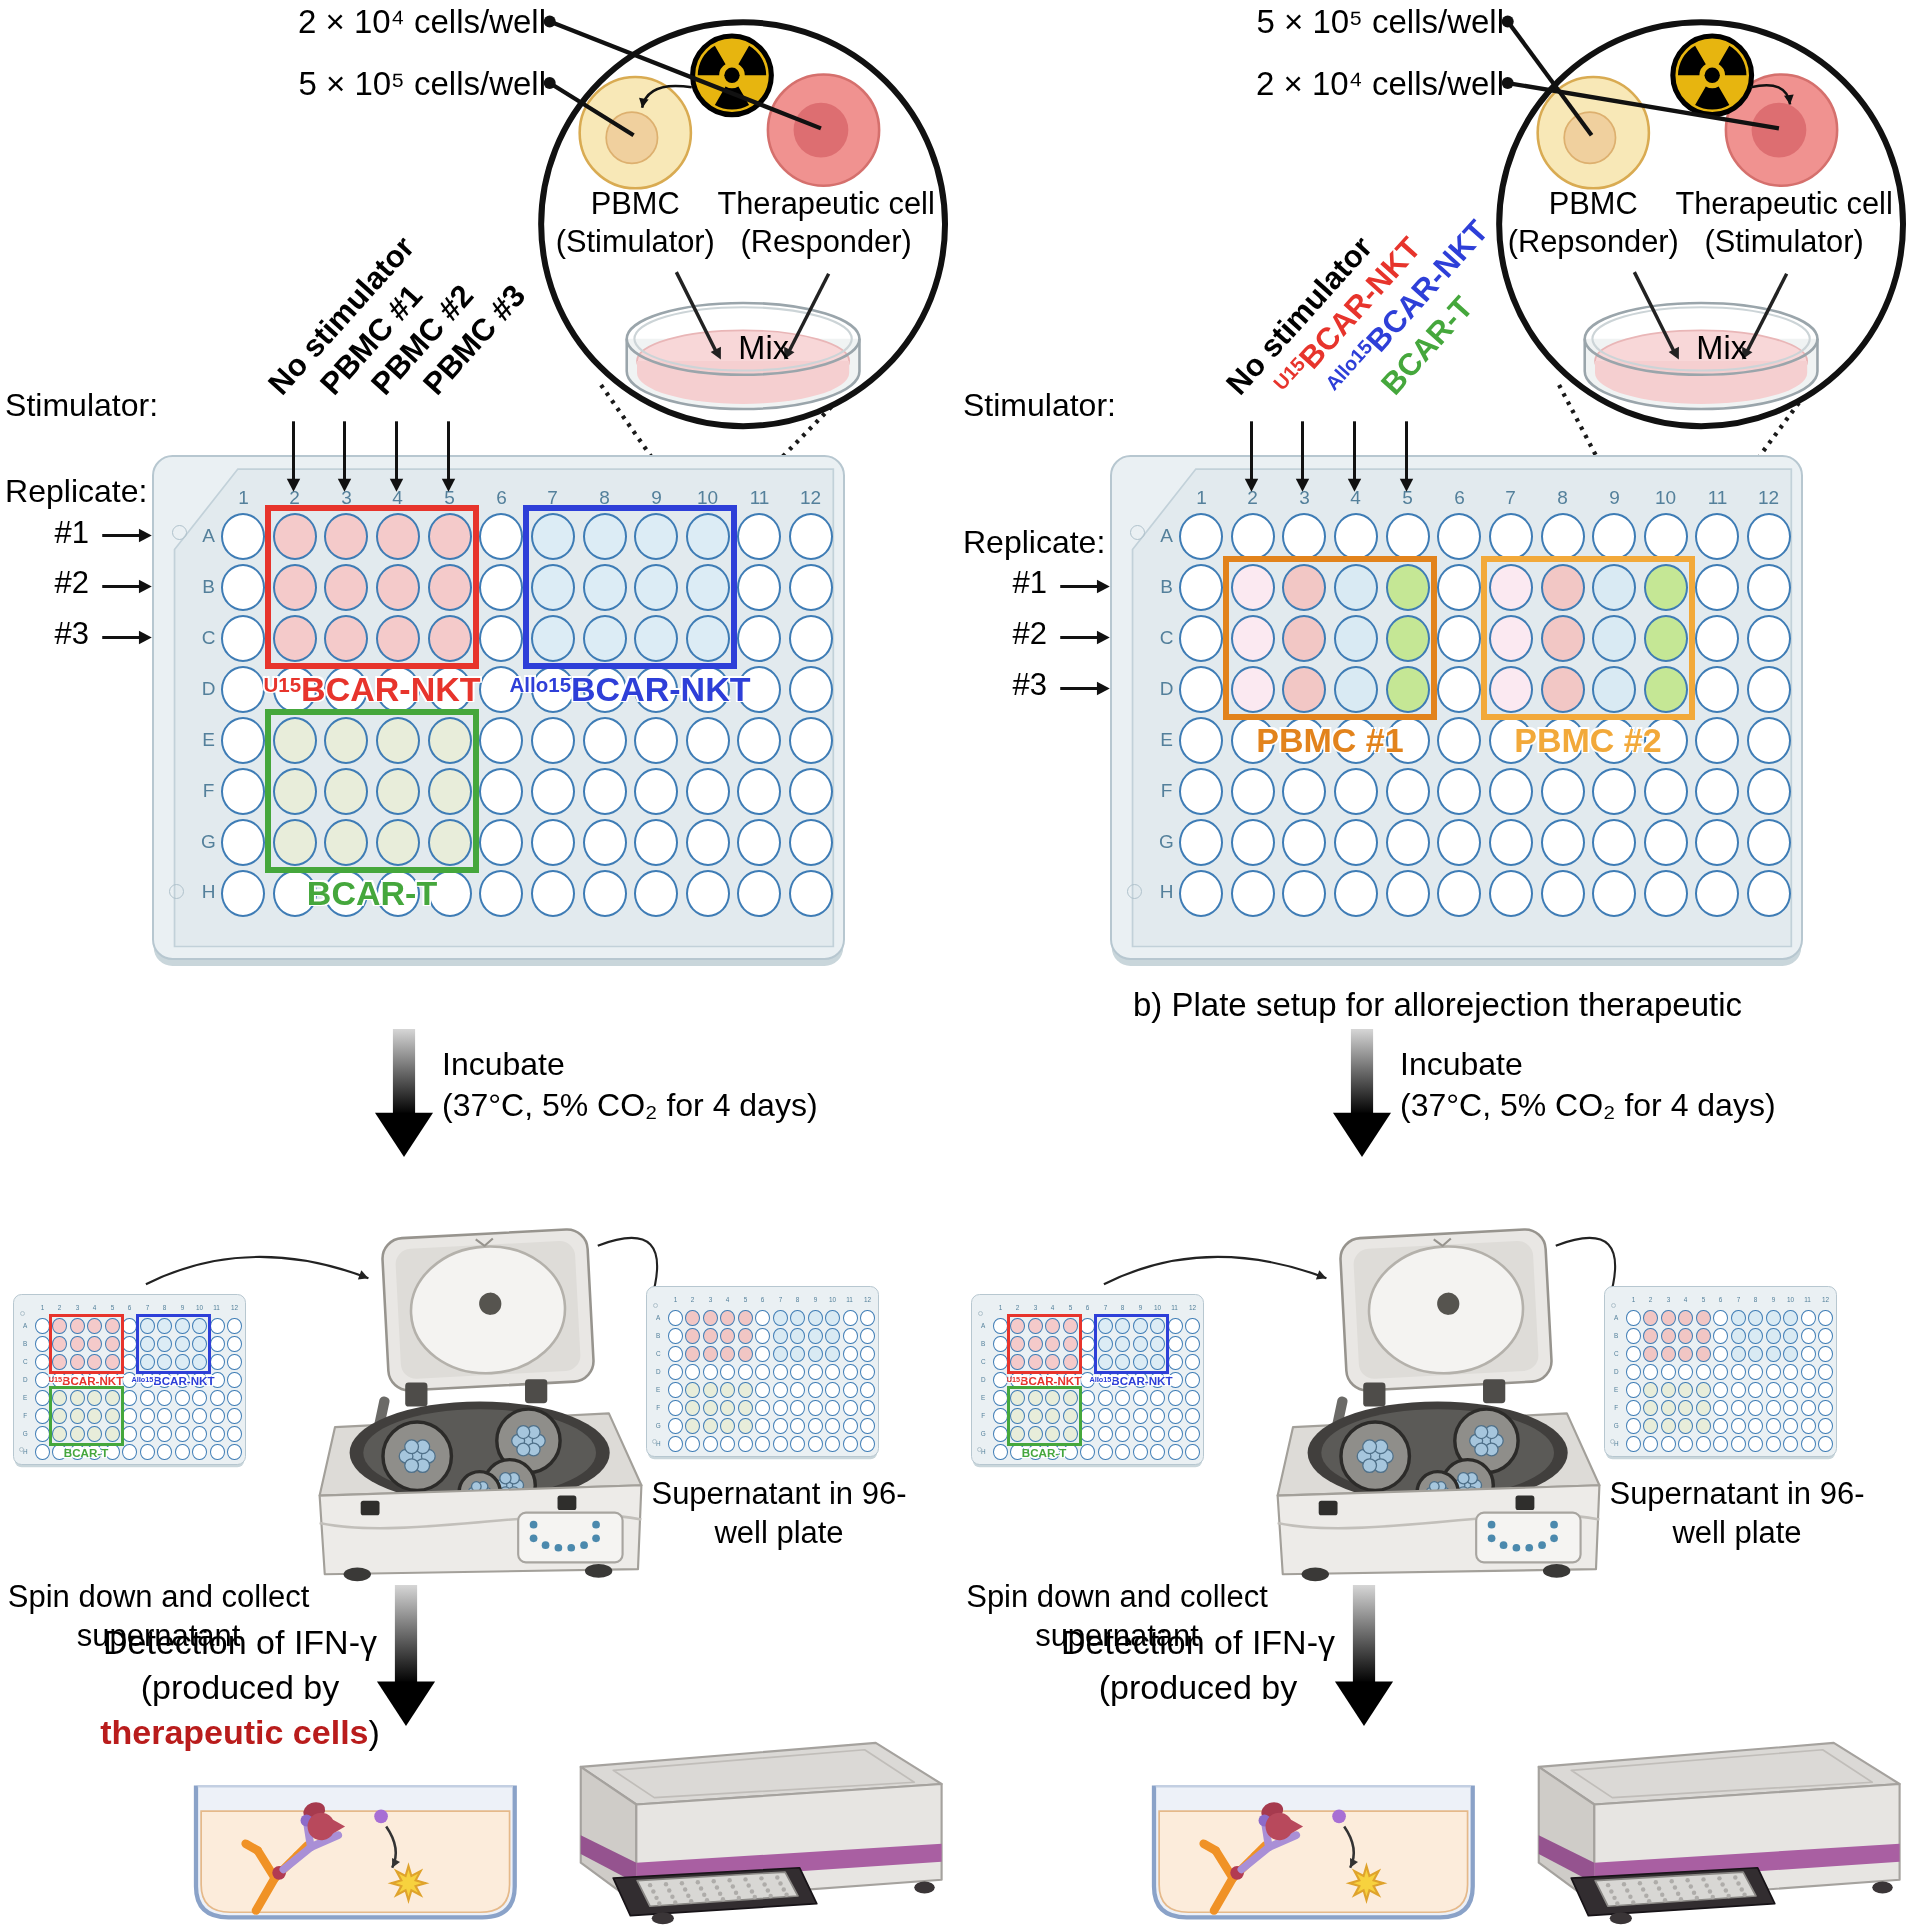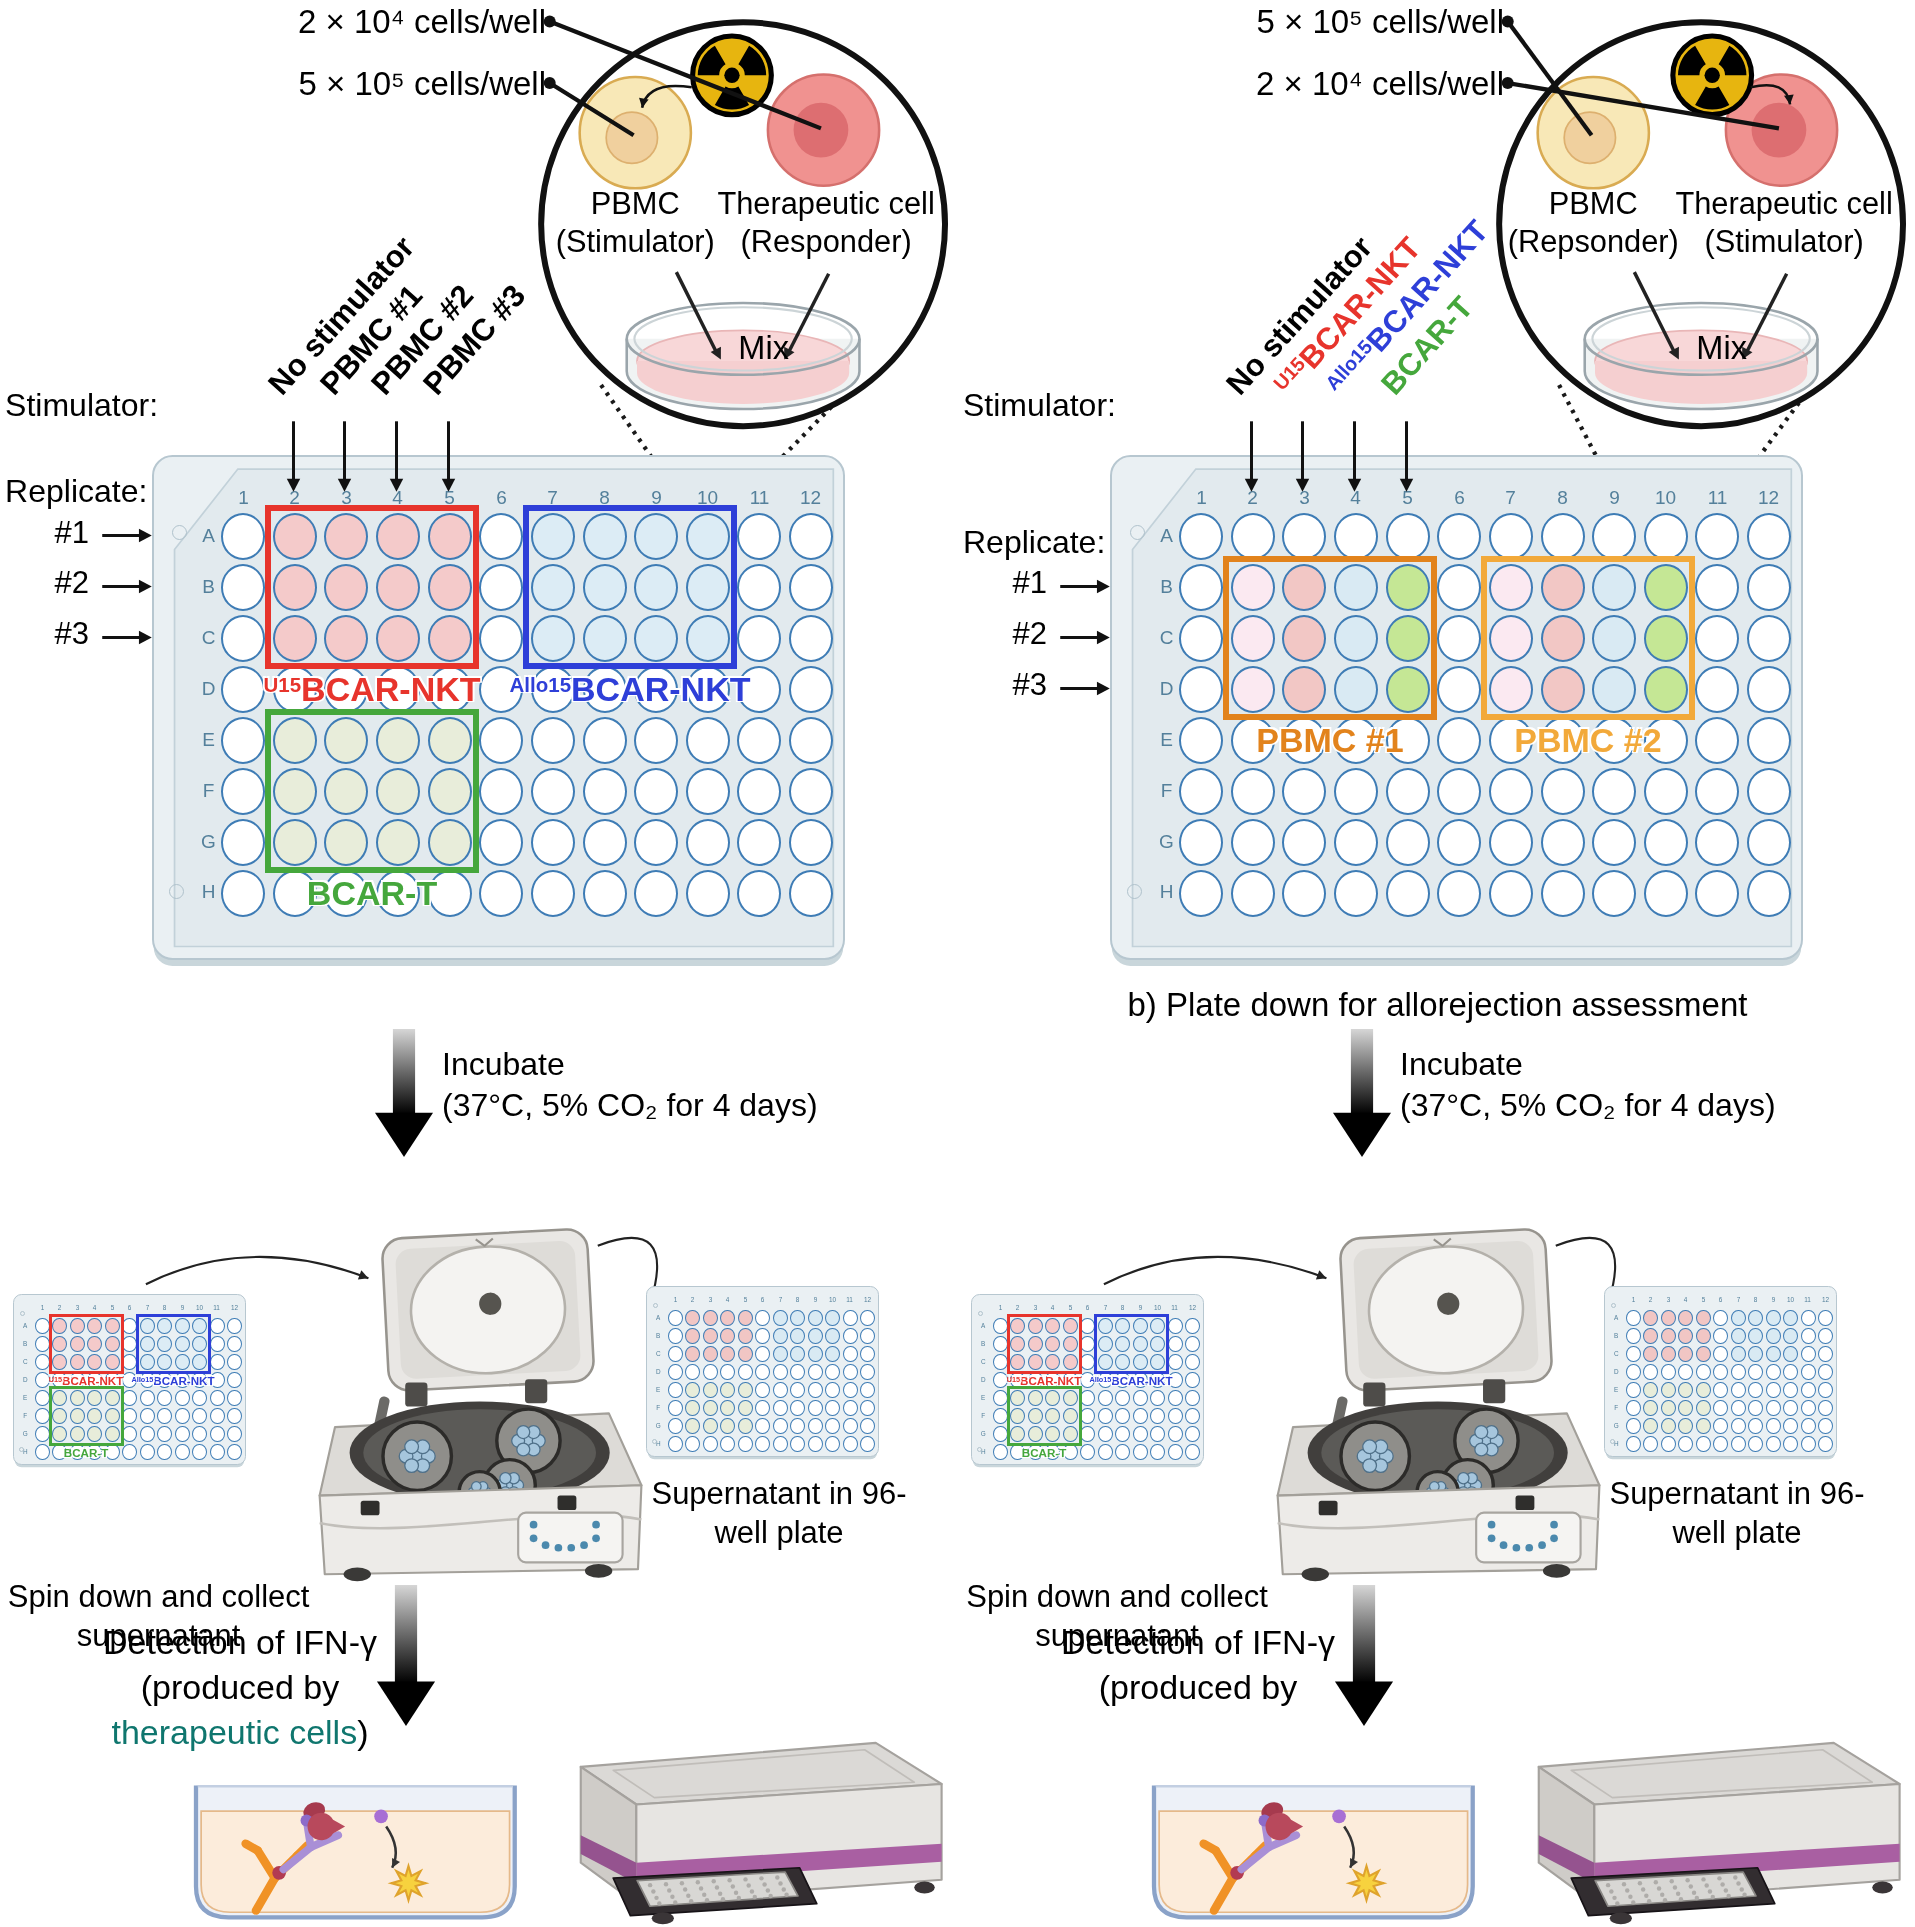--- a/index.html
+++ b/index.html
@@ -583,21 +583,21 @@
             <stop offset="1" stop-color="#000"></stop>
           </linearGradient>
         </defs>
         <rect x="23" y="0" width="26" height="115" fill="url(#fg2)"></rect>
         <polygon points="2,113 70,113 36,165" fill="#000"></polygon>
       </svg>
     </div>
     <div style="position: absolute; left: 60px; top: 1620px; width: 360px; text-align: center; font-size: 34px; line-height: 45px;">
       <div>Detection of IFN-γ</div>
       <div>(produced by</div>
-      <div><span style="color: #0f766e;">therapeutic cells</span><span>)</span></div>
+      <div><span style="color: #b91c1c; font-weight: bold;">therapeutic cells</span><span>)</span></div>
     </div>
     <div style="position: absolute; left: 184px; top: 1782px; width: 347px; height: 144px;">
       <svg width="347" height="144" viewBox="0 0 405 168" style="display:block;overflow:visible">
         <g>
           <path d="M14 4 L14 122 Q14 158 52 158 L348 158 Q386 158 386 122 L386 4" fill="#edf1f8" stroke="#8aa2c8" stroke-width="5"></path>
           <line x1="16" y1="5" x2="384" y2="5" stroke="#c3cfe2" stroke-width="3"></line>
           <path d="M20 34 L20 120 Q20 152 54 152 L346 152 Q380 152 380 120 L380 34 Z" fill="#fcecdb" stroke="#e5b98a" stroke-width="2"></path>
           <g stroke="#f09226" stroke-width="10" stroke-linecap="round" fill="none">
             <path d="M84 150 L106 112"></path>
             <path d="M106 112 L86 80"></path>
@@ -888,21 +888,21 @@
         <polygon points="77,19 62.0,26.8 62.0,11.2" fill="#111"></polygon>
       </svg>
     </div>
     <div style="position: absolute; left: 975px; top: 667px; white-space: nowrap; width: 72px; text-align: right; font-size: 31px;">#3</div>
     <div style="position: absolute; left: 1044px; top: 672px; width: 82px; height: 33px;">
       <svg width="82" height="33" viewBox="0 0 96 38" style="display:block;overflow:visible">
         <line x1="19" y1="19" x2="66.5" y2="19" stroke="#111" stroke-width="3.5"></line>
         <polygon points="77,19 62.0,26.8 62.0,11.2" fill="#111"></polygon>
       </svg>
     </div>
-    <div style="position: absolute; left: 1061px; top: 986px; white-space: nowrap; width: 753px; text-align: center; font-size: 33px;">b) Plate down for allorejection assessment</div>
+    <div style="position: absolute; left: 1061px; top: 986px; white-space: nowrap; width: 753px; text-align: center; font-size: 33px;">b) Plate setup for allorejection therapeutic</div>
     <div style="position: absolute; left: 1331px; top: 1029px; width: 62px; height: 128px;">
       <svg width="62" height="128" viewBox="0 0 72 150" style="display:block;overflow:visible">
         <defs>
           <linearGradient id="fg3" x1="0" y1="0" x2="0" y2="1">
             <stop offset="0" stop-color="#d6d6d6"></stop>
             <stop offset="0.5" stop-color="#6a6a6a"></stop>
             <stop offset="1" stop-color="#000"></stop>
           </linearGradient>
         </defs>
         <rect x="23" y="0" width="26" height="100" fill="url(#fg3)"></rect>

